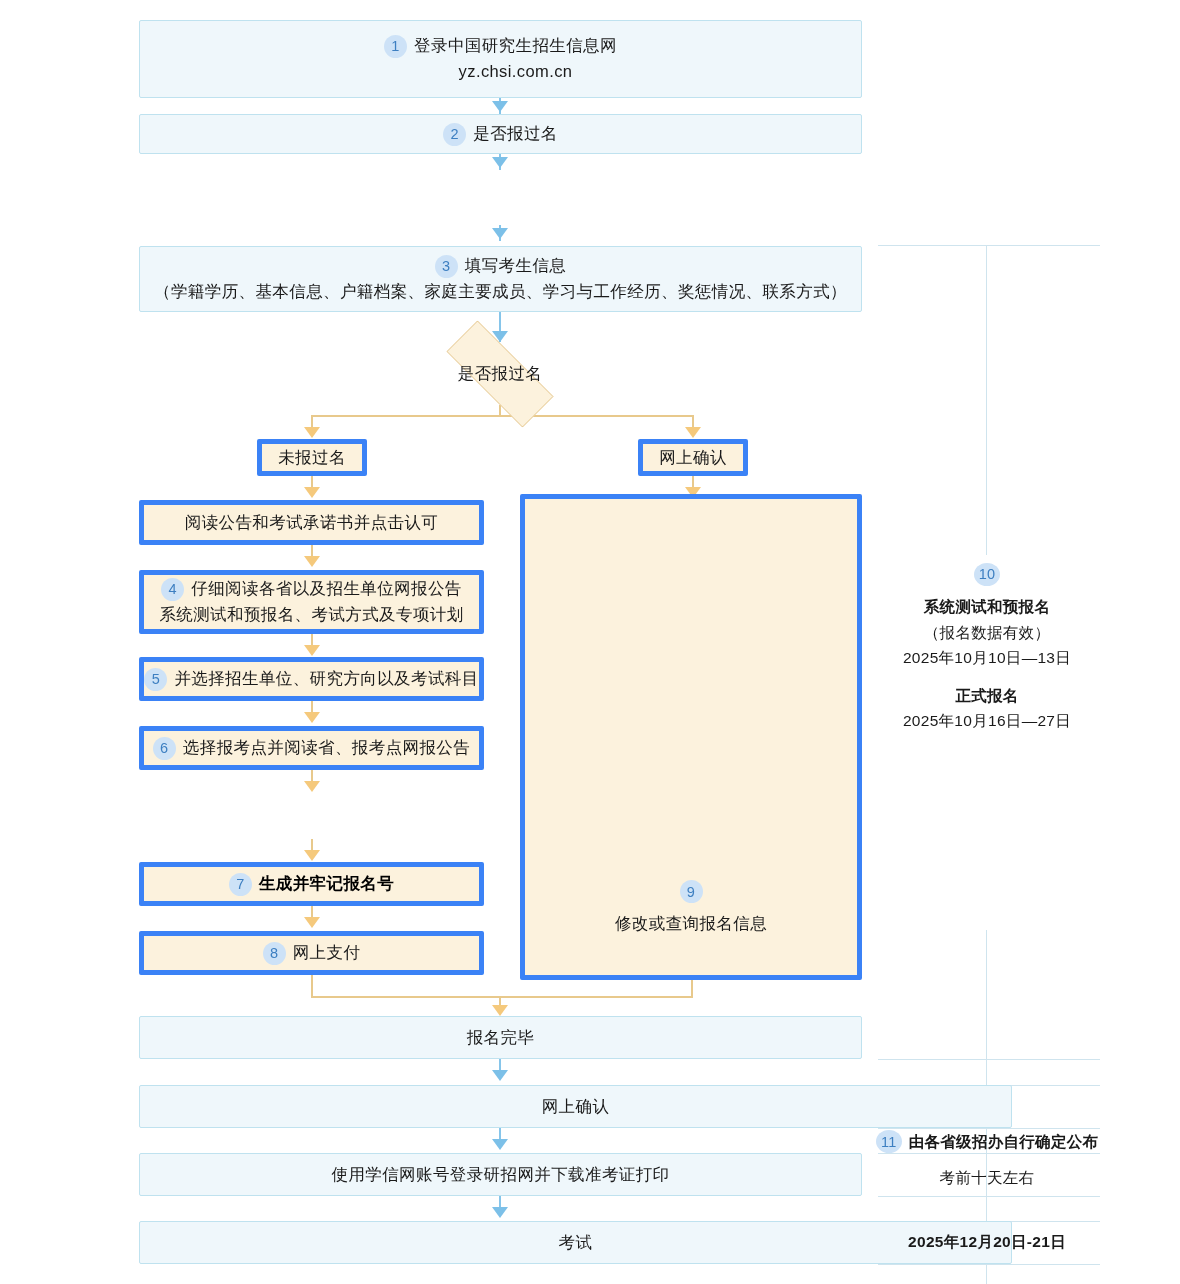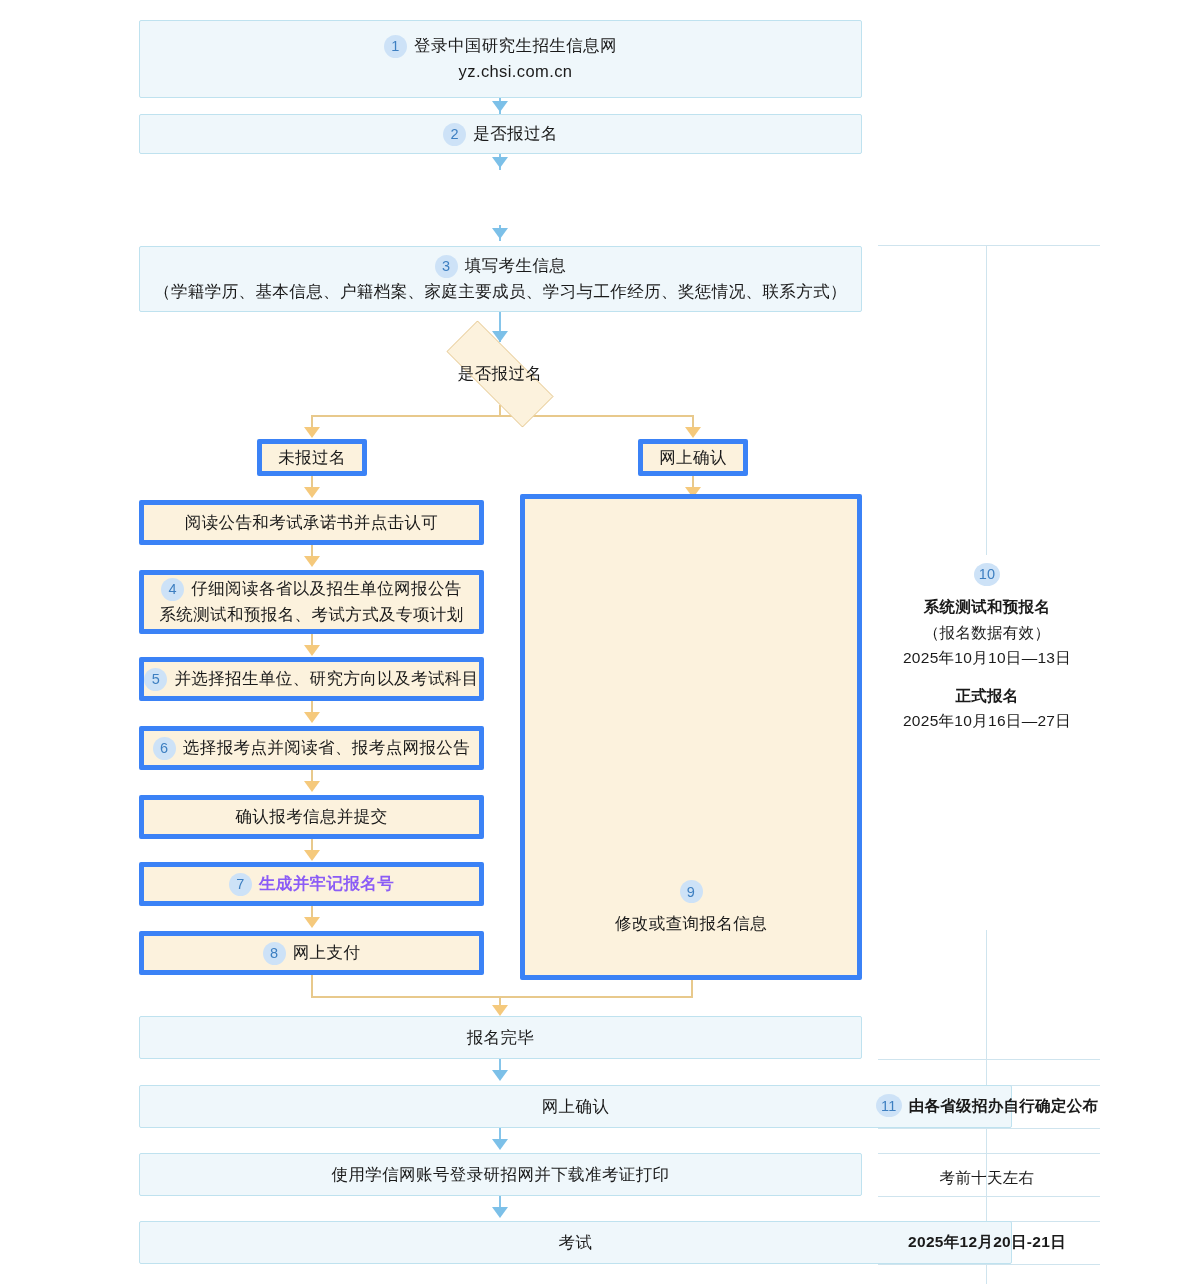--- a/index.html
+++ b/index.html
@@ -57,21 +57,21 @@
     width: 23px; height: 23px;
     border-radius: 50%;
     background: #cde2f7;
     color: #3d7fc1;
     font-size: 14.5px;
     line-height: 1;
     flex: 0 0 auto;
     font-family: "Liberation Sans", sans-serif;
   }
   .badge.wide { width: 26px; }
-  .label-red { color: #8b5cf6; font-weight: bold; }
+  .label-red { color: #000000; font-weight: bold; }
 
   
   .vline { position: absolute; width: 2px; z-index: 1; }
   .hline { position: absolute; height: 2px; z-index: 1; }
   .vline.blue, .hline.blue { background: #86c5ea; }
   .vline.orange, .hline.orange { background: #e8c98c; }
 
   .arrow { position: absolute; width: 0; height: 0; z-index: 2; }
   .arrow.blue {
     border-left: 8px solid transparent;
@@ -122,20 +122,21 @@
     text-align: center;
     font-size: 15.5px;
     line-height: 1.65;
     letter-spacing: .3px;
     z-index: 3;
   }
   .rt-block .rt-title { font-weight: bold; }
   .rt-row {
     display: flex; align-items: center; justify-content: center; gap: 7px;
     white-space: nowrap;
+    margin-top: 36px;
   }
   .rt-badge-solo { display: flex; justify-content: center; margin-bottom: 8px; }
   .spacer-line { height: 12px; }
 </style>
 </head>
 <body>
 
 <div id="canvas">
 
   <div class="node blue" style="left:139px; top:20px; width:723px; height:78px;">
@@ -235,25 +236,20 @@
   <div class="node orange" style="left:139px; top:726px; width:345px; height:44px;">
     <div class="row">
       <span class="badge">6</span>
       <span>选择报考点并阅读省、报考点网报公告</span>
     </div>
   </div>
 
   <div class="vline orange" style="left:311px; top:770px; height:14px;"></div>
   <div class="arrow orange" style="left:304px; top:781px;"></div>
 
-  <div class="node orange" style="left:139px; top:795px; width:345px; height:44px;">
-    <div class="row">
-      <span>确认报考信息并提交</span>
-    </div>
-  </div>
 
   <div class="vline orange" style="left:311px; top:839px; height:14px;"></div>
   <div class="arrow orange" style="left:304px; top:850px;"></div>
 
   <div class="node orange" style="left:139px; top:862px; width:345px; height:44px;">
     <div class="row">
       <span class="badge">7</span>
       <span class="label-red">生成并牢记报名号</span>
     </div>
   </div>

